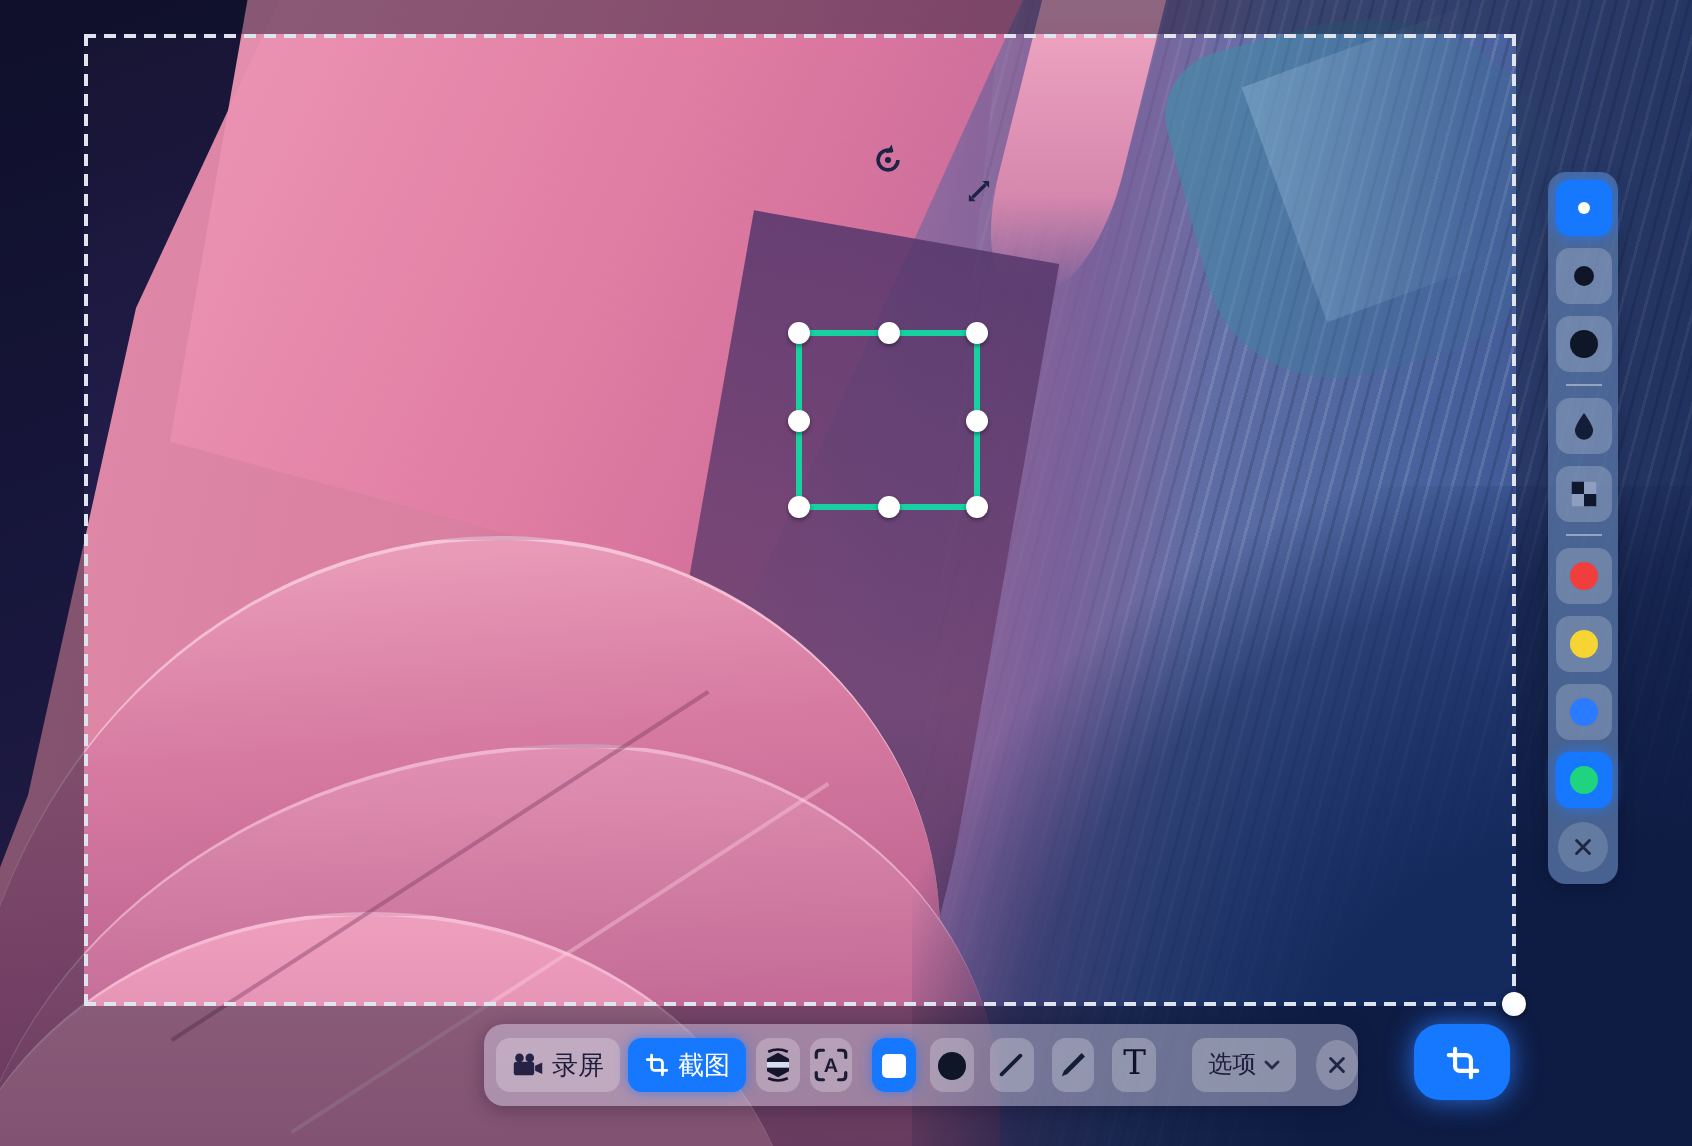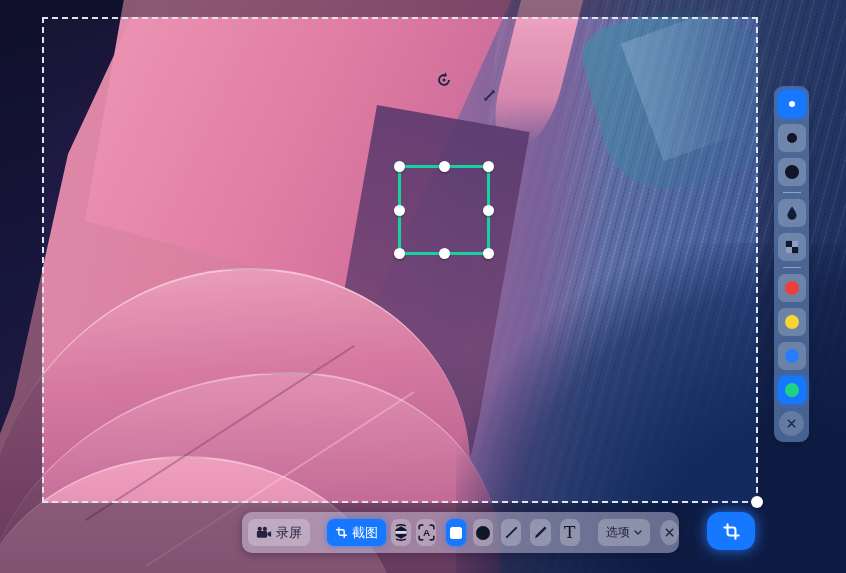--- a/index.html
+++ b/index.html
@@ -86,21 +86,21 @@
 
   
   .toolbar { position:absolute; left:242px; top:512px; width:437px; height:41px; z-index:5;
     background:rgba(229,223,248,.42); border-radius:10px; display:flex; align-items:center;
     box-shadow:0 2px 10px rgba(10,5,30,.3); }
   .tbtn { height:27px; border-radius:7px; background:rgba(255,255,255,.24); display:flex;
     align-items:center; justify-content:center; cursor:pointer; color:#1f1d3d; font-size:13px; }
   .tbtn.blue { background:#1677ff; color:#fff; box-shadow:0 0 6px rgba(30,120,255,.7); }
   .tbtn.txt { padding:0 8px; gap:4px; white-space:nowrap; }
   .tbtn.ico { width:26px; }
-  .t-rec{margin-left:6px} .t-shot{margin-left:17px} .t-hex{margin-left:5px} .t-ocr{margin-left:5px}
+  .t-rec{margin-left:6px} .t-shot{margin-left:4px} .t-hex{margin-left:5px} .t-ocr{margin-left:5px}
   .t-rect{margin-left:10px} .t-ell{margin-left:7px} .t-line{margin-left:8px} .t-pen{margin-left:9px}
   .t-text{margin-left:9px} .t-opt{margin-left:18px} .t-close{margin-left:10px}
   .sq-glyph { width:12px; height:12px; background:#fff; border-radius:2.5px; }
   .ell-glyph { width:14px; height:14px; background:#0e1628; border-radius:50%; }
   .t-glyph { font-family:"DejaVu Serif","Liberation Serif",serif; font-size:17px; color:#10102a; line-height:1; }
   .tclose { width:25px; height:25px; border-radius:50%; background:rgba(255,255,255,.22);
     display:flex; align-items:center; justify-content:center; cursor:pointer; }
 
   
   .confirm { position:absolute; left:707px; top:512px; width:48px; height:38px; z-index:5;

